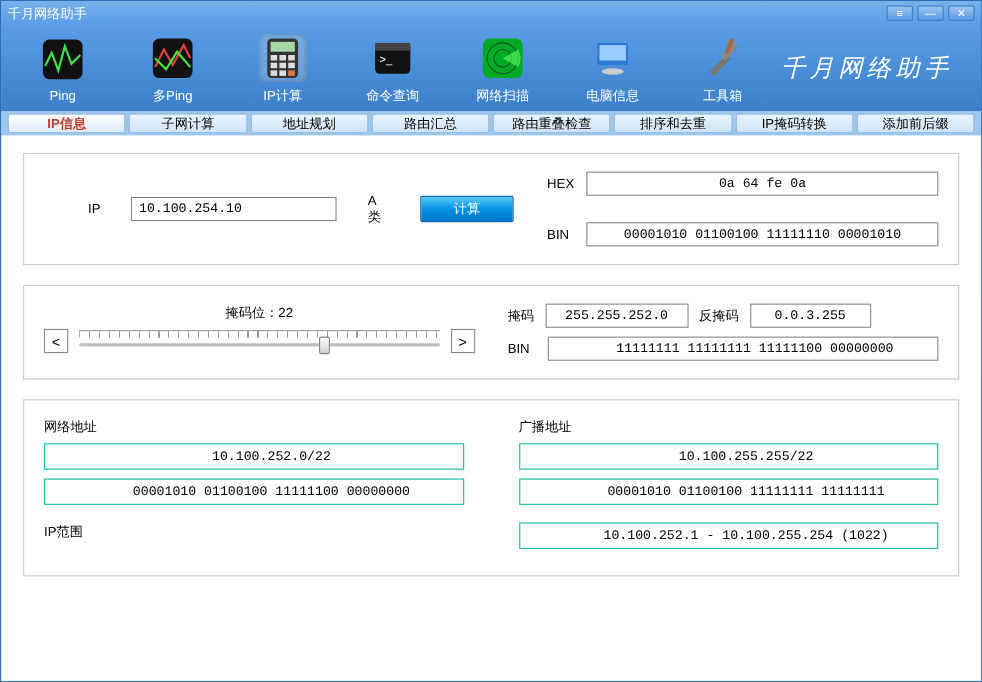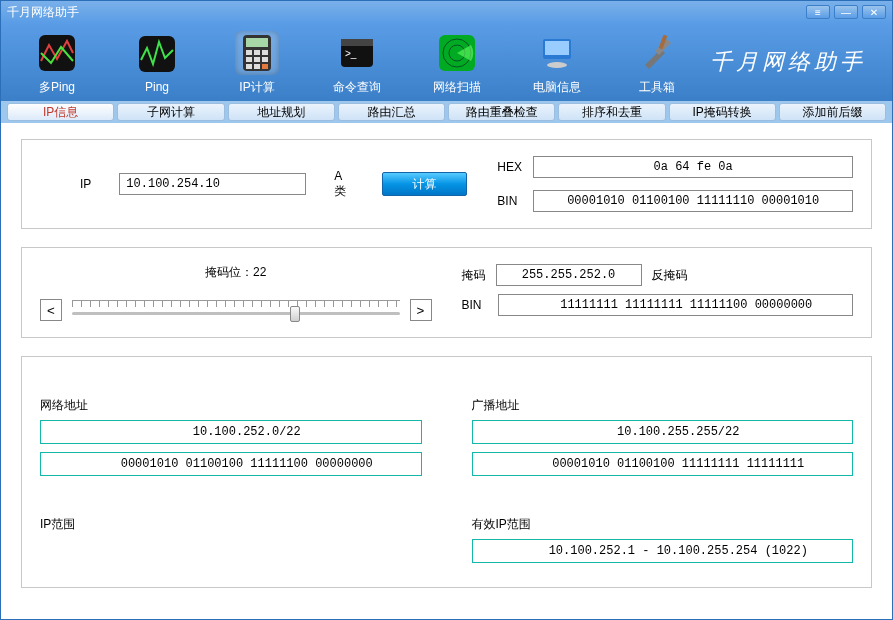--- a/index.html
+++ b/index.html
@@ -13,21 +13,21 @@
 
 .toolbar { height: 78px; background: linear-gradient(#5a9de6, #3a7fc8); display: flex; align-items: center; padding: 0 6px; }
 .tool-item { width: 100px; text-align: center; color: #fff; font-size: 12px; cursor: pointer; }
 .tool-item .icon-box { width: 44px; height: 44px; margin: 2px auto 4px; border-radius: 6px; display: flex; align-items: center; justify-content: center; }
 .tool-item.active .icon-box { background: rgba(255,255,255,.2); box-shadow: inset 0 0 6px rgba(0,0,0,.25); }
 .tool-item .tool-label { }
 .brand { flex: 1; text-align: right; color: #fff; font-size: 22px; font-style: italic; font-family: "STKaiti","KaiTi","SimSun"; padding-right: 20px; letter-spacing: 4px; }
 
 .subtabs { height: 22px; background: #9ec7ee; display: flex; align-items: center; padding: 0 6px; gap: 3px; font-size: 12px; }
 .subtab { flex: 1; height: 18px; background: linear-gradient(#eaf3fc, #cfe3f7); border: 1px solid #9bbde0; border-radius: 3px; text-align: center; line-height: 16px; cursor: pointer; }
-.subtab.active { background: linear-gradient(#fefefe, #dceafa); color: #c0392b; font-weight: normal; }
+.subtab.active { background: linear-gradient(#fefefe, #dceafa); color: #c0392b; font-weight: bold; }
 
 .content { background: #fff; height: 496px; padding: 16px 20px; overflow: auto; }
 
 .panel { border: 1px solid #c8c8c8; padding: 16px 18px; margin-bottom: 18px; font-size: 12px; }
 .row { display: flex; align-items: center; gap: 6px; }
 .two-col { display: flex; gap: 30px; }
 .two-col > div { flex: 1; }
 
 .lbl { font-size: 12px; }
 .tbox { border: 1px solid #888; height: 22px; font-family: "Courier New", monospace; font-size: 12px; padding: 2px 6px; text-align: center; display: inline-flex; align-items: center; justify-content: center; }
@@ -37,21 +37,21 @@
 
 .slider-wrap { display: flex; align-items: center; gap: 10px; }
 .stepbtn { width: 22px; height: 22px; border: 1px solid #888; background: #fff; cursor: pointer; font-family: sans-serif; }
 .slider-track { position: relative; flex: 1; height: 20px; }
 .ticks { position: absolute; left: 0; right: 0; top: 0; height: 6px; border-top: 1px solid #999; }
 .ticks::before { content: ""; position: absolute; left:0; right:0; top:0; height:6px;
   background: repeating-linear-gradient(90deg,#999 0 1px,transparent 1px 9px); }
 .rail { position: absolute; left:0; right:0; top:12px; height:3px; background:#bfbfbf; border-radius:2px; }
 .thumb { position: absolute; top: 6px; width: 10px; height: 16px; background: linear-gradient(#fafafa,#d0d0d0); border:1px solid #888; border-radius:2px; transform: translateX(-50%); }
 
-.section-label { font-size: 12px; margin-bottom: 6px; margin-top: 24px; }
+.section-label { font-size: 12px; margin-bottom: 6px; }
 .wide-box { border: 1px solid #14b8a6; height: 24px; display: flex; align-items: center; justify-content: center; font-family: "Courier New", monospace; font-size: 12px; margin-bottom: 8px; padding-left: 32px; }
 
 .icon-box svg { width: 40px; height: 40px; }
 </style>
 </head>
 <body>
 
 <div class="titlebar">
   <span class="title-text">千月网络助手</span>
   <div class="win-controls">
@@ -59,34 +59,34 @@
     <div class="win-btn">—</div>
     <div class="win-btn">✕</div>
   </div>
 </div>
 
 <div class="toolbar">
   <div class="tool-item">
     <div class="icon-box">
       <svg viewBox="0 0 40 40">
           <rect x="2" y="2" width="36" height="36" rx="6" fill="#111"></rect>
+          <polyline points="4,26 10,14 16,30 22,8 28,24 36,16" stroke="#3fe24a" stroke-width="2" fill="none"></polyline>
+        </svg>
+    </div>
+    <div class="tool-label">Ping</div>
+  </div>
+  <div class="tool-item">
+    <div class="icon-box">
+      <svg viewBox="0 0 40 40">
+          <rect x="2" y="2" width="36" height="36" rx="6" fill="#111"></rect>
           <polyline points="4,28 12,12 20,26 30,8 36,20" stroke="#e23f3f" stroke-width="2" fill="none"></polyline>
           <polyline points="4,20 14,30 24,14 36,28" stroke="#4ae23f" stroke-width="2" fill="none"></polyline>
         </svg>
     </div>
     <div class="tool-label">多Ping</div>
-  </div>
-  <div class="tool-item">
-    <div class="icon-box">
-      <svg viewBox="0 0 40 40">
-          <rect x="2" y="2" width="36" height="36" rx="6" fill="#111"></rect>
-          <polyline points="4,26 10,14 16,30 22,8 28,24 36,16" stroke="#3fe24a" stroke-width="2" fill="none"></polyline>
-        </svg>
-    </div>
-    <div class="tool-label">Ping</div>
   </div>
   <div class="tool-item active">
     <div class="icon-box">
       <svg viewBox="0 0 40 40">
           <rect x="6" y="2" width="28" height="36" rx="4" fill="#333"></rect>
           <rect x="9" y="5" width="22" height="9" fill="#a7d7a7"></rect>
           <rect x="9" y="17" width="6" height="5" fill="#ddd"></rect>
           <rect x="17" y="17" width="6" height="5" fill="#ddd"></rect>
           <rect x="25" y="17" width="6" height="5" fill="#ddd"></rect>
           <rect x="9" y="24" width="6" height="5" fill="#ddd"></rect>
@@ -158,53 +158,54 @@
 
   <div class="panel">
     <div class="two-col">
       <div class="row" style="gap:28px; padding-left:40px;">
         <span class="lbl">IP</span>
         <input class="tbox" style="width: 192px;" value="10.100.254.10">
         <span class="lbl">A类</span>
         <button class="calc-btn">计算</button>
       </div>
       <div>
-        <div class="row" style="margin-bottom:12px;">
+        <div class="row" style="margin-bottom:24px;">
           <span class="lbl" style="width:30px;">HEX</span>
           <span class="tbox" style="flex:1;">0a 64 fe 0a</span>
         </div>
         <div class="row">
           <span class="lbl" style="width:30px;">BIN</span>
           <span class="tbox" style="flex:1;">00001010 01100100 11111110 00001010</span>
         </div>
       </div>
     </div>
   </div>
 
   <div class="panel">
     <div class="two-col">
       <div>
-        <div style="text-align:center; margin-bottom:18px;">
+        <div style="text-align:center; margin-bottom:6px;">
           <span class="lbl">掩码位：</span><span class="lbl">22</span>
         </div>
         <div class="slider-wrap">
           <button class="stepbtn">&lt;</button>
           <div class="slider-track">
             <div class="ticks"></div>
             <div class="rail"></div>
             <div class="thumb" style="left:68%;"></div>
           </div>
           <button class="stepbtn">&gt;</button>
         </div>
       </div>
       <div>
         <div class="row" style="margin-bottom:8px; gap:10px;">
           <span class="lbl">掩码</span>
-          <span class="tbox" style="width:146px;">255.255.252.0</span>
+          <span class="tbox" style="width:130px;">255.255.252.0</span>
           <span class="lbl">反掩码</span>
+          <span class="tbox" style="width:110px;">0.0.3.255</span>
         </div>
         <div class="row" style="gap:10px;">
           <span class="lbl" style="width:26px;">BIN</span>
           <span class="tbox" style="flex:1;padding-left:28px;">11111111 11111111 11111100 00000000</span>
         </div>
       </div>
     </div>
   </div>
 
   <div class="panel">
@@ -214,19 +215,18 @@
         <div class="wide-box">10.100.252.0/22</div>
         <div class="wide-box">00001010 01100100 11111100 00000000</div>
         <div style="height:8px;"></div>
         <div class="section-label">IP范围</div>
       </div>
       <div>
         <div class="section-label">广播地址</div>
         <div class="wide-box">10.100.255.255/22</div>
         <div class="wide-box">00001010 01100100 11111111 11111111</div>
         <div style="height:8px;"></div>
-        <div class="section-label">有效IP范围</div>
         <div class="wide-box">10.100.252.1 - 10.100.255.254 (1022)</div>
       </div>
     </div>
   </div>
 
 </div>
 
 </body></html>

